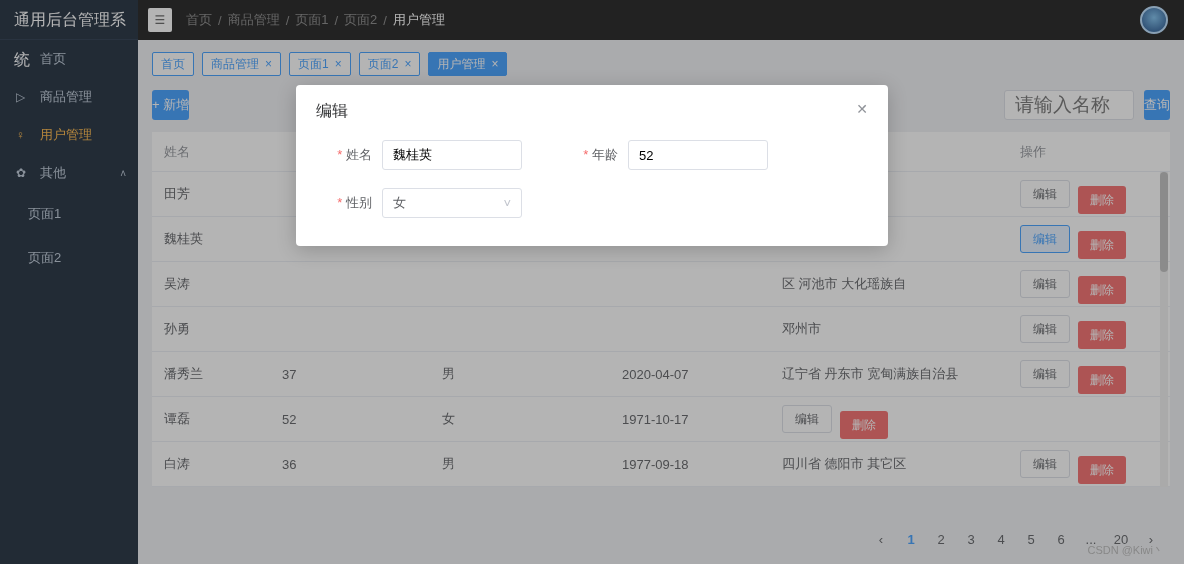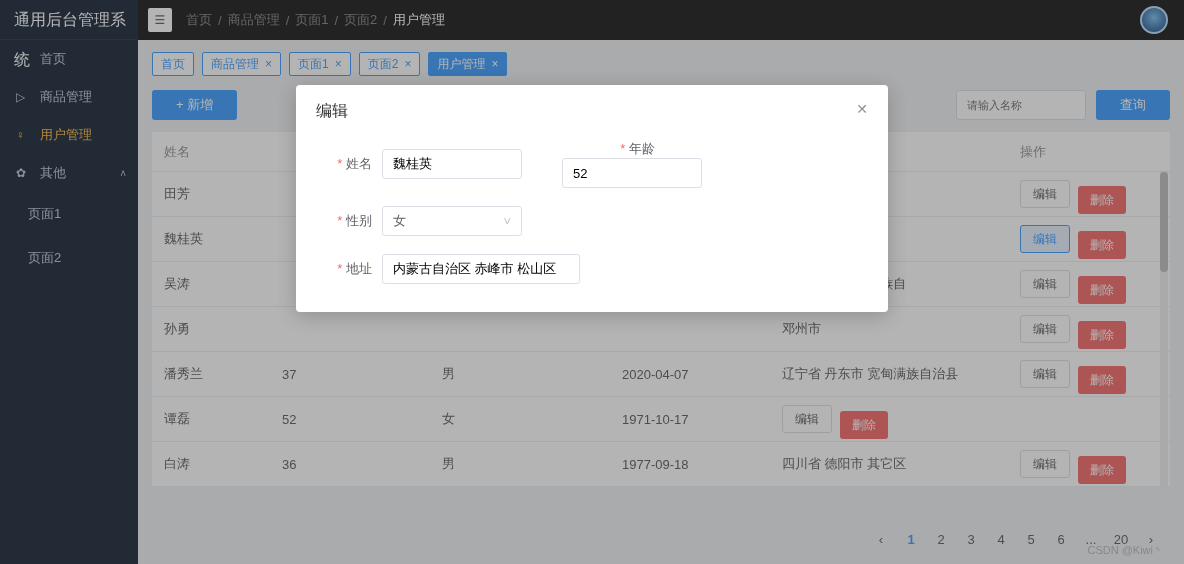--- a/index.html
+++ b/index.html
@@ -23,27 +23,27 @@
 .avatar { margin-left: auto; margin-right: 16px; width: 28px; height: 28px; border-radius: 50%; background: radial-gradient(circle at 50% 40%, #7ec0ee 0%, #3a6ea5 70%); border: 2px solid #bde0ff; }
 
 
 .content { position: absolute; left: 138px; right: 0; top: 40px; bottom: 0; background: #f0f2f5; overflow: hidden; }
 .inner { padding: 12px 14px; }
 .tags { display: flex; gap: 8px; margin-bottom: 14px; }
 .tag { height: 24px; line-height: 22px; padding: 0 8px; border: 1px solid #409eff; color: #409eff; background: #fff; font-size: 12px; border-radius: 2px; display: flex; align-items: center; }
 .tag .x { margin-left: 6px; font-size: 12px; }
 .tag.filled { background: #409eff; color: #fff; border-color: #409eff; }
 .toolbar { display: flex; align-items: center; margin-bottom: 12px; }
-.btn { height: 30px; padding: 0 24px; border-radius: 3px; border: none; cursor: pointer; font-size: 13px; }
+.btn { height: 30px; padding: 0 0; border-radius: 3px; border: none; cursor: pointer; font-size: 13px; }
 .btn-primary { background: #409eff; color: #fff; }
 .btn-default { background: #fff; border: 1px solid #dcdfe6; color: #606266; }
 .btn-danger { background: #f56c6c; color: #fff; margin-top: 12px; }
 .btn-sm { height: 28px; padding: 0 12px; font-size: 12px; }
 .search-row { margin-left: auto; display: flex; gap: 10px; }
-.input { height: 30px; border: 1px solid #dcdfe6; border-radius: 3px; padding: 0 10px; font-size: 11px; width: 130px; }
+.input { height: 30px; border: 1px solid #dcdfe6; border-radius: 3px; padding: 0 10px; font-size: 19px; width: 130px; }
 
 
 .table-wrap { background: #fff; position: relative; }
 .thead, .trow { display: flex; align-items: center; border-bottom: 1px solid #ebeef5; }
 .thead { height: 40px; font-weight: 500; color: #909399; }
 .trow { height: 45px; color: #606266; }
 .col-name { width: 130px; padding-left: 12px; }
 .col-age { width: 160px; }
 .col-sex { width: 180px; }
 .col-date { width: 160px; }
@@ -246,34 +246,28 @@
   <div class="modal-head">
     <span>编辑</span>
     <span class="modal-close">✕</span>
   </div>
   <div class="modal-body">
     <div class="frow">
       <div class="fitem">
           <div class="flabel req">姓名</div>
           <input class="finput" value="魏桂英" style="">
         </div>
-      <div class="fitem" style="margin-left:40px;flex-direction:column;">
+      <div class="fitem" style="margin-left:40px;">
           <div class="flabel req">年龄</div>
           <input class="finput" value="52" style="">
         </div>
     </div>
     <div class="frow">
       <div class="fitem">
           <div class="flabel req">性别</div>
           <div class="finput sel">
             <span>女</span>
             <span style="color:#c0c4cc;">˅</span>
           </div>
         </div>
     </div>
-    <div class="frow">
-      <div class="fitem">
-          <div class="flabel req">地址</div>
-          <input class="finput" style="width: auto; min-width: 140px;" value="内蒙古自治区 赤峰市 松山区">
-        </div>
-    </div>
   </div>
 </div>
 
 </body></html>

